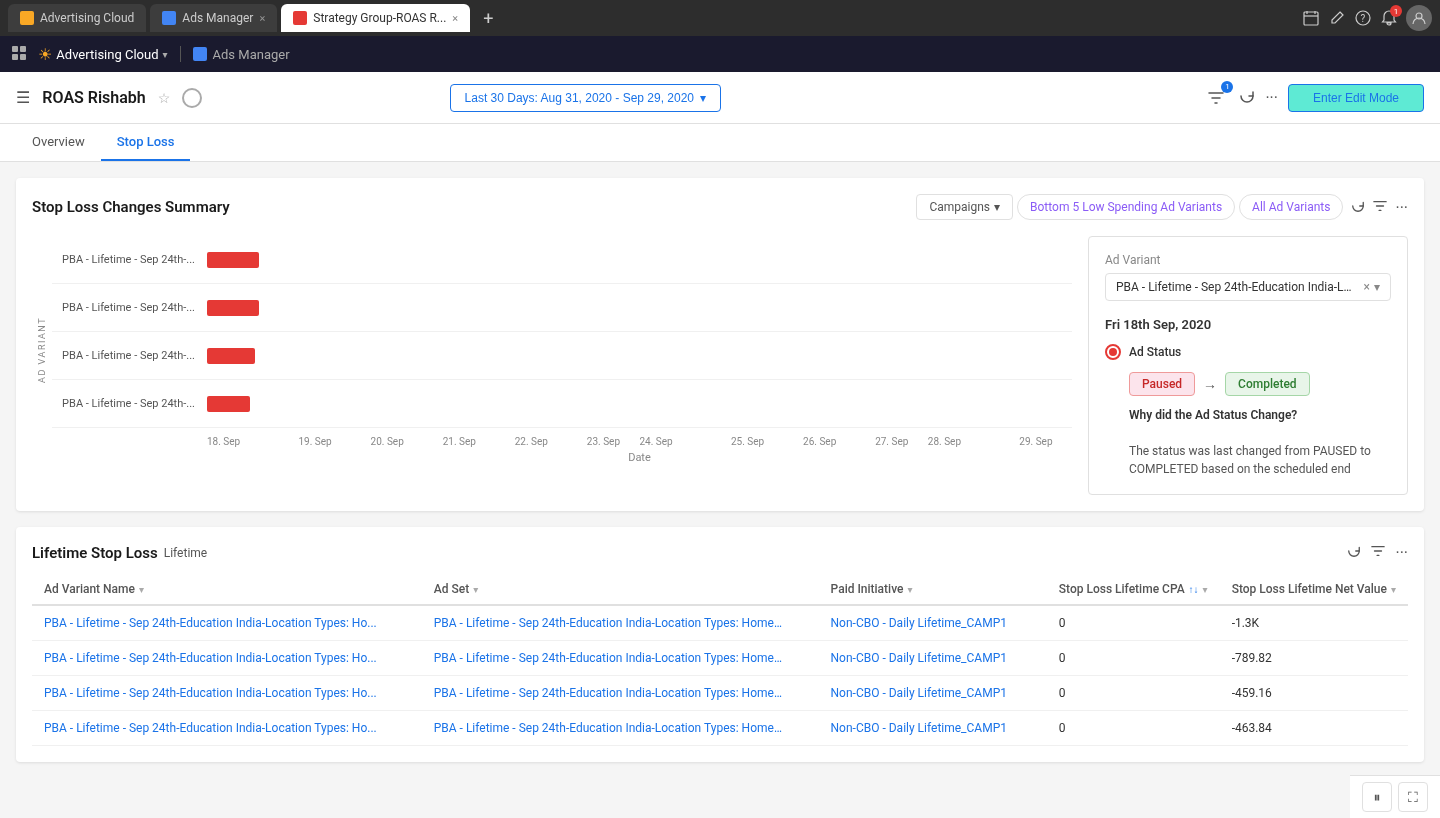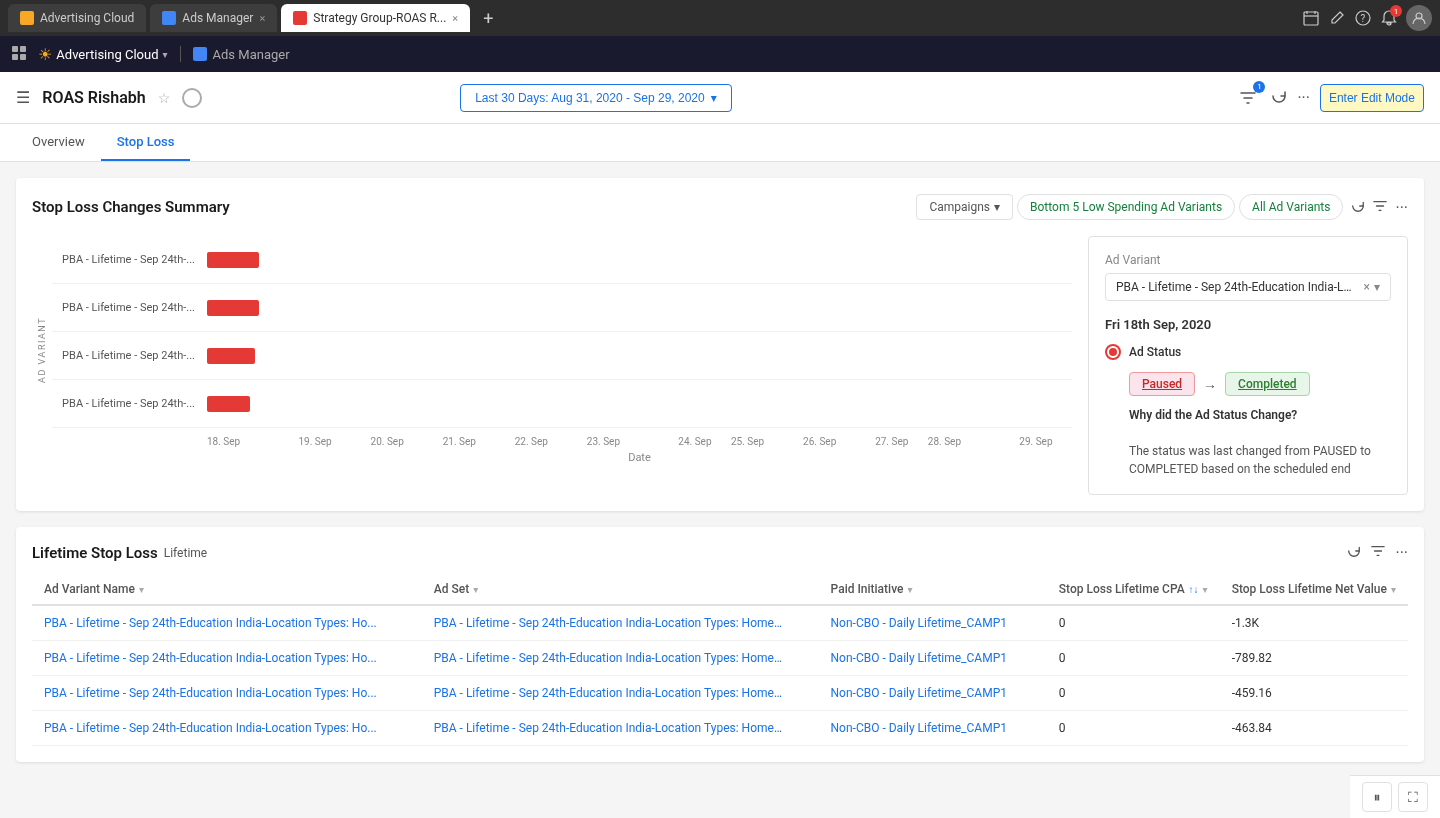--- a/index.html
+++ b/index.html
@@ -27,39 +27,39 @@
     .page-header { background: #fff; border-bottom: 1px solid #e0e0e0; height: 52px; display: flex; align-items: center; padding: 0 16px; gap: 12px; }
     .hamburger { color: #555; cursor: pointer; font-size: 16px; }
     .page-title { font-size: 16px; font-weight: 600; color: #1a1a1a; }
     .star-icon { color: #aaa; cursor: pointer; font-size: 14px; }
     .circle-icon { width: 20px; height: 20px; border-radius: 50%; border: 2px solid #aaa; cursor: pointer; }
     .date-range-btn { display: flex; align-items: center; gap: 6px; padding: 6px 14px; border: 1px solid #1a73e8; border-radius: 4px; color: #1a73e8; font-size: 12px; cursor: pointer; background: #fff; }
     .header-actions { display: flex; align-items: center; gap: 10px; margin-left: auto; }
     .filter-btn { width: 26px; height: 26px; display: flex; align-items: center; justify-content: center; color: #555; cursor: pointer; font-size: 14px; position: relative; }
     .refresh-btn { color: #555; cursor: pointer; font-size: 14px; }
     .more-btn { color: #555; cursor: pointer; font-size: 16px; }
-    .enter-edit-btn { padding: 6px 8px; border: 1px solid #1a73e8; border-radius: 4px; color: #1a73e8; font-size: 12px; cursor: pointer; background: #fef9c3; font-weight: 500; }
+    .enter-edit-btn { padding: 6px 24px; border: 1px solid #1a73e8; border-radius: 4px; color: #1a73e8; font-size: 12px; cursor: pointer; background: #5eead4; font-weight: 500; }
 
     
     .nav-tabs { background: #fff; border-bottom: 1px solid #e0e0e0; padding: 0 16px; display: flex; gap: 0; }
     .nav-tab { padding: 10px 16px; font-size: 13px; color: #555; cursor: pointer; border-bottom: 2px solid transparent; }
     .nav-tab.active { color: #1a73e8; border-bottom: 2px solid #1a73e8; font-weight: 500; }
 
     
     .content { padding: 16px; background: #f5f5f5; min-height: calc(818px - 36px - 36px - 52px - 38px); }
 
     
     .section-card { background: #fff; border-radius: 4px; margin-bottom: 16px; padding: 16px; box-shadow: 0 1px 3px rgba(0,0,0,0.1); }
     .section-header { display: flex; align-items: center; margin-bottom: 16px; }
     .section-title { font-size: 15px; font-weight: 600; color: #1a1a1a; }
     .section-actions { display: flex; align-items: center; gap: 8px; margin-left: auto; }
 
     
     .filter-pills { display: flex; gap: 4px; align-items: center; }
-    .pill { padding: 5px 12px; border-radius: 16px; font-size: 12px; cursor: pointer; border: 1px solid #e0e0e0; color: #15803d; background: #fff; white-space: nowrap; }
+    .pill { padding: 5px 12px; border-radius: 16px; font-size: 12px; cursor: pointer; border: 1px solid #e0e0e0; color: #8b5cf6; background: #fff; white-space: nowrap; }
     .pill.active { background: #1a73e8; color: #fff; border-color: #1a73e8; }
     .pill-campaigns { display: flex; align-items: center; gap: 4px; padding: 5px 12px; border-radius: 4px; font-size: 12px; cursor: pointer; border: 1px solid #e0e0e0; color: #555; background: #fff; }
 
     
     .chart-wrapper { display: flex; gap: 16px; }
     .chart-main { flex: 1; position: relative; }
     .chart-row { display: flex; align-items: center; height: 48px; border-bottom: 1px solid #f0f0f0; }
     .chart-row-label { width: 155px; font-size: 11px; color: #555; text-align: right; padding-right: 12px; flex-shrink: 0; }
     .chart-bar-area { flex: 1; position: relative; height: 20px; background: transparent; }
     .chart-bar { height: 16px; background: #e53935; border-radius: 2px; position: absolute; left: 0; top: 2px; }
@@ -67,21 +67,21 @@
     
     .right-panel { width: 320px; flex-shrink: 0; border: 1px solid #e0e0e0; border-radius: 4px; padding: 16px; }
     .panel-label { font-size: 12px; color: #888; margin-bottom: 6px; }
     .panel-select { width: 100%; padding: 6px 10px; border: 1px solid #e0e0e0; border-radius: 4px; font-size: 12px; color: #333; display: flex; align-items: center; justify-content: space-between; cursor: pointer; }
     .panel-date { font-size: 13px; font-weight: 600; color: #333; margin-top: 16px; margin-bottom: 12px; }
     .ad-status-row { display: flex; align-items: center; gap: 8px; margin-bottom: 12px; }
     .radio-dot { width: 16px; height: 16px; border-radius: 50%; border: 2px solid #e53935; display: flex; align-items: center; justify-content: center; flex-shrink: 0; }
     .radio-inner { width: 8px; height: 8px; border-radius: 50%; background: #e53935; }
     .status-label { font-size: 12px; color: #333; font-weight: 500; }
     .status-transition { display: flex; align-items: center; gap: 8px; margin-left: 24px; margin-bottom: 12px; }
-    .status-badge { padding: 4px 12px; border-radius: 4px; font-size: 12px; font-weight: 500; text-decoration: underline; }
+    .status-badge { padding: 4px 12px; border-radius: 4px; font-size: 12px; font-weight: 500; }
     .status-paused { background: #fce4ec; color: #c62828; border: 1px solid #ef9a9a; }
     .status-completed { background: #e8f5e9; color: #2e7d32; border: 1px solid #a5d6a7; }
     .arrow-icon { color: #555; font-size: 14px; }
     .change-reason { font-size: 12px; color: #333; font-weight: 600; margin-top: 4px; margin-left: 24px; }
     .change-desc { font-size: 12px; color: #555; margin-top: 20px; margin-left: 24px; line-height: 1.5; }
 
     
     .table-section-header { display: flex; align-items: center; margin-bottom: 12px; }
     .table-title { font-size: 15px; font-weight: 600; color: #1a1a1a; }
     .table-subtitle { font-size: 12px; color: #555; margin-left: 6px; }
@@ -280,21 +280,21 @@
               </div>
             </div>
 
             <div style="display:flex;padding-left:155px;margin-top:8px;">
               <div style="flex:1;text-align:left;font-size:10px;color:#888;">18. Sep</div>
               <div style="flex:1;text-align:center;font-size:10px;color:#888;">19. Sep</div>
               <div style="flex:1;text-align:center;font-size:10px;color:#888;">20. Sep</div>
               <div style="flex:1;text-align:center;font-size:10px;color:#888;">21. Sep</div>
               <div style="flex:1;text-align:center;font-size:10px;color:#888;">22. Sep</div>
               <div style="flex:1;text-align:center;font-size:10px;color:#888;">23. Sep</div>
-              <div style="flex:1;text-align:right;font-size:10px;color:#888;">24. Sep</div>
+              <div style="flex:1;text-align:left;font-size:10px;color:#888;">24. Sep</div>
               <div style="flex:1;text-align:center;font-size:10px;color:#888;">25. Sep</div>
               <div style="flex:1;text-align:center;font-size:10px;color:#888;">26. Sep</div>
               <div style="flex:1;text-align:center;font-size:10px;color:#888;">27. Sep</div>
               <div style="flex:1;text-align:left;font-size:10px;color:#888;">28. Sep</div>
               <div style="flex:1;text-align:center;font-size:10px;color:#888;">29. Sep</div>
             </div>
             <div style="text-align:center;font-size:11px;color:#888;margin-top:4px;padding-left:155px;">Date</div>
           </div>
         </div>
       </div>

